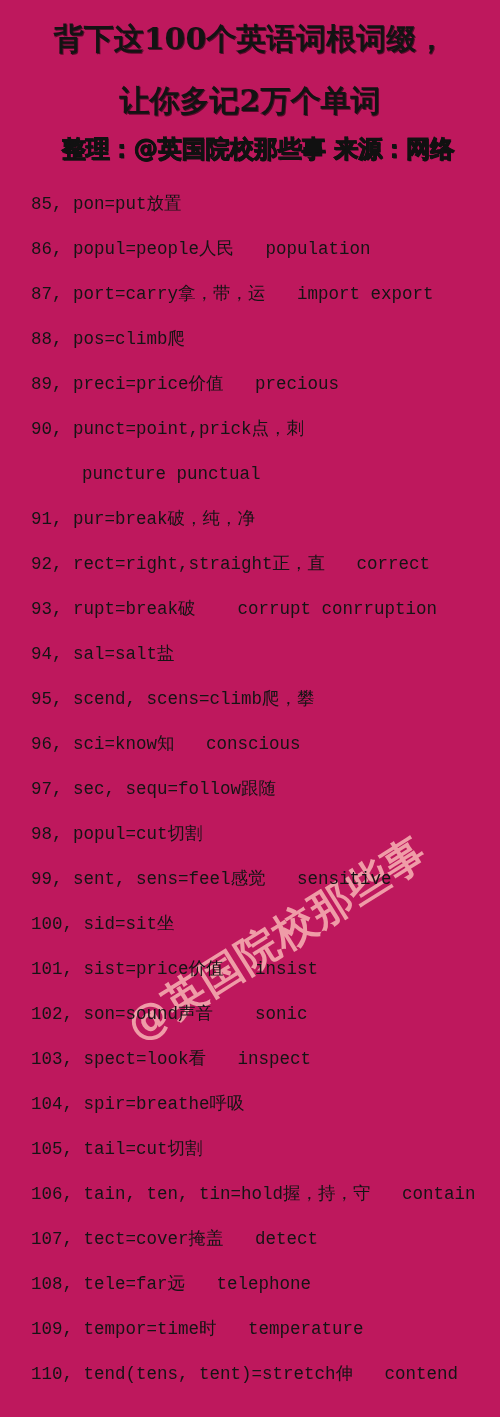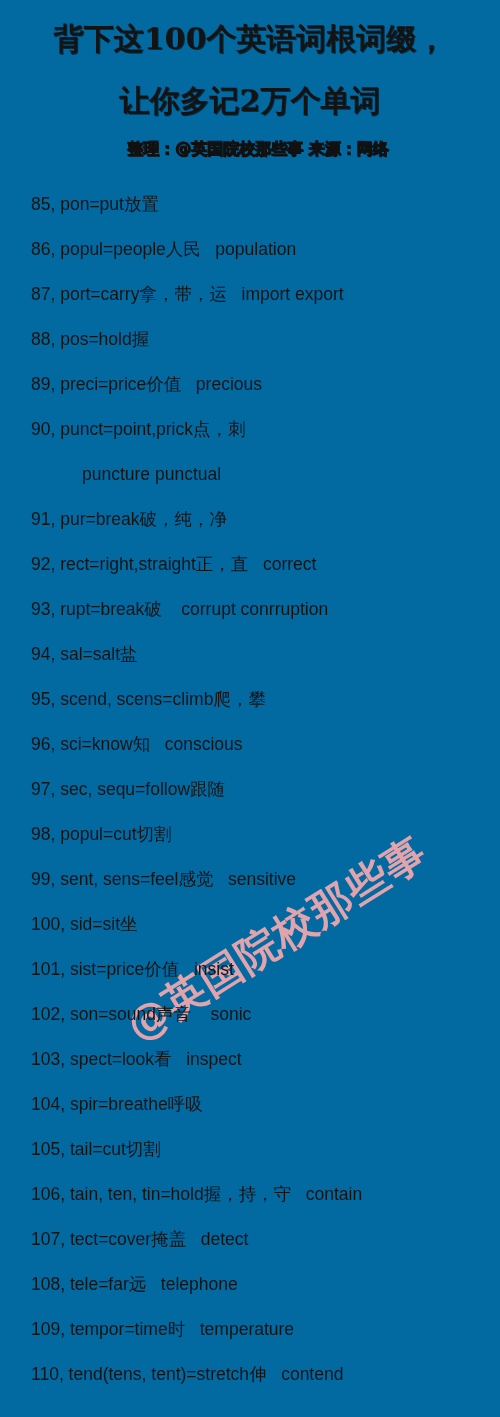--- a/index.html
+++ b/index.html
@@ -12,21 +12,21 @@
     background: #fdfdfd;
     font-family: "DejaVu Sans Mono", "Liberation Mono", monospace;
     overflow: hidden;
     position: relative;
   }
 
   #page {
     position: relative;
     width: 500px;
     height: 1417px;
-    background: #0369a1;
+    background: #be185d;
     overflow: hidden;
   }
 
   
   .header {
     position: relative;
     padding-top: 18px;
     text-align: center;
     z-index: 3;
   }
@@ -40,21 +40,21 @@
     white-space: nowrap;
     text-shadow: 1px 1px 0 rgba(0,0,0,0.55);
   }
   .title-line.second {
     margin-top: 20px;
   }
   .subtitle {
     margin-top: 13px;
     font-family: "DejaVu Sans", "Liberation Sans", sans-serif;
     font-weight: 700;
-    font-size: 16px;
+    font-size: 24px;
     line-height: 28px;
     color: #111;
     white-space: nowrap;
     -webkit-text-stroke: 0.9px #111;
     text-shadow: 0.8px 0.8px 0 #111, -0.4px 0.4px 0 #111;
     margin-left: 16px;
   }
 
   
   .watermark {
@@ -81,21 +81,21 @@
     position: absolute;
     left: 0;
     top: 182px;
     width: 500px;
     z-index: 2;
   }
   .entry {
     height: 45px;
     line-height: 45px;
     padding-left: 31px;
-    font-family: Liberation Sans, sans-serif;
+    font-family: Liberation Mono, monospace;
     font-size: 17.5px;
     color: #141414;
     white-space: pre;
     letter-spacing: 0px;
   }
   .entry.cont {
     padding-left: 82px;
   }
 </style>
 </head>
@@ -108,21 +108,21 @@
     <div class="title-line second">让你多记2万个单词</div>
     <div class="subtitle">整理：@英国院校那些事 来源：网络</div>
   </div>
 
   <div class="watermark">@英国院校那些事</div>
 
   <div class="list" id="list-container">
       <div class="entry">85, pon=put放置</div>
       <div class="entry">86, popul=people人民   population</div>
       <div class="entry">87, port=carry拿，带，运   import export</div>
-      <div class="entry">88, pos=hold握</div>
+      <div class="entry">88, pos=climb爬</div>
       <div class="entry">89, preci=price价值   precious</div>
       <div class="entry">90, punct=point,prick点，刺</div>
       <div class="entry cont">puncture punctual</div>
       <div class="entry">91, pur=break破，纯，净</div>
       <div class="entry">92, rect=right,straight正，直   correct</div>
       <div class="entry">93, rupt=break破    corrupt conrruption</div>
       <div class="entry">94, sal=salt盐</div>
       <div class="entry">95, scend, scens=climb爬，攀</div>
       <div class="entry">96, sci=know知   conscious</div>
       <div class="entry">97, sec, sequ=follow跟随</div>

